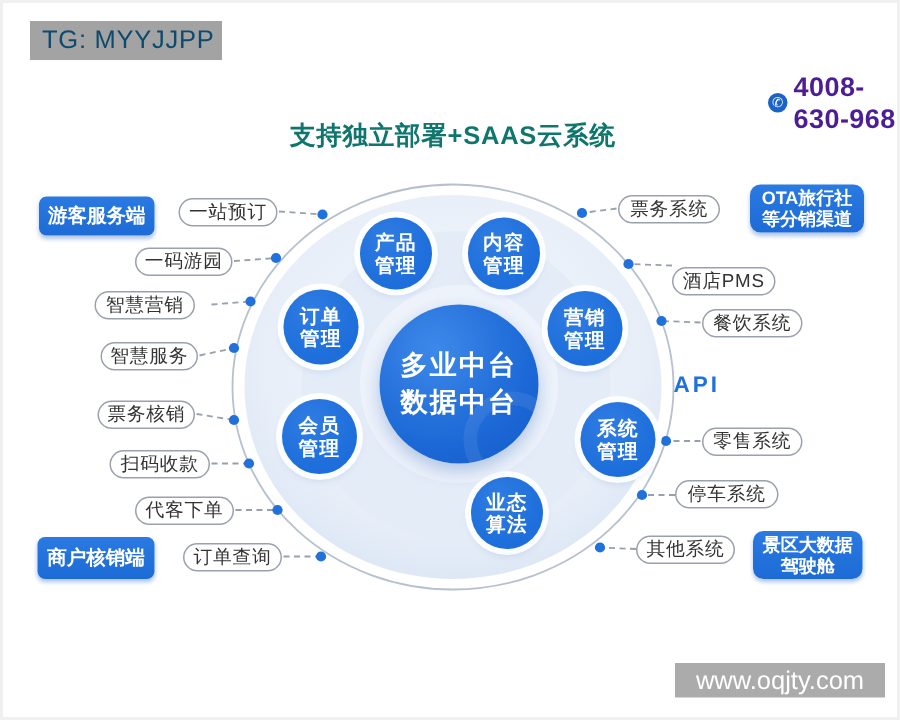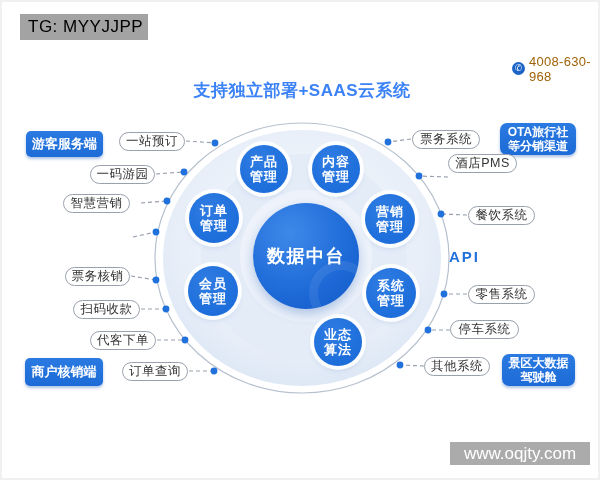--- a/index.html
+++ b/index.html
@@ -4,42 +4,42 @@
 <style>
   html,body{margin:0;padding:0;background:#fff;}
   #stage{
     position:relative;width:600px;height:480px;overflow:hidden;
     background:#ffffff;border:2px solid #f0f0f0;box-sizing:border-box;
     font-family:"Liberation Sans","DejaVu Sans",sans-serif;
   }
   
   .wm-top{
     position:absolute;left:18px;top:12px;width:128px;height:26px;
-    background:#a3a3a3;color:#000000;font-size:17px;line-height:26px;
+    background:#a3a3a3;color:#0c4a6e;font-size:17px;line-height:26px;
     padding-left:8px;box-sizing:border-box;letter-spacing:.5px;
   }
   .wm-bottom{
     position:absolute;left:448px;top:440px;width:140px;height:23px;
     background:#ababab;color:#fff;font-size:17px;line-height:23px;
     text-align:center;
   }
   
   .title{
     position:absolute;left:150px;top:77px;width:300px;text-align:center;
-    font-size:17px;font-weight:bold;color:#3b82f6;letter-spacing:.5px;
+    font-size:17px;font-weight:bold;color:#0f766e;letter-spacing:.5px;
   }
   .phone{
     position:absolute;left:510px;top:59px;height:15px;
     display:flex;align-items:center;gap:4px;
   }
   .phone .ic{
     width:13px;height:13px;border-radius:50%;background:#1b63c6;color:#fff;
     font-size:9px;line-height:13px;text-align:center;flex:0 0 auto;
   }
-  .phone .num{font-size:13px;font-weight:normal;color:#a16207;letter-spacing:.3px;}
+  .phone .num{font-size:18px;font-weight:bold;color:#4c1d95;letter-spacing:.3px;}
   
   .gbtn{
     position:absolute;background:linear-gradient(#2a7ae2,#1d6bd6);color:#fff;
     font-weight:bold;display:flex;align-items:center;justify-content:center;
     border-radius:5px;box-shadow:0 2px 3px rgba(21,84,180,.35);
     text-align:center;
   }
   .gbtn.one{font-size:13px;}
   .gbtn.two{font-size:12px;line-height:14px;flex-direction:column;border-radius:7px;}
   #btn-tourist{left:24px;top:129px;width:77px;height:26px;}
@@ -55,21 +55,21 @@
   }
   #lp0{left:117px;top:130px;width:66px;}
   #lp1{left:88px;top:163px;width:65px;}
   #lp2{left:61px;top:192px;width:67px;}
   #lp3{left:65px;top:226px;width:65px;}
   #lp4{left:63px;top:265px;width:65px;}
   #lp5{left:71px;top:298px;width:67px;}
   #lp6{left:88px;top:329px;width:66px;}
   #lp7{left:120px;top:360px;width:66px;}
   #rp0{left:410px;top:128px;width:68px;}
-  #rp1{left:446px;top:152px;width:69px;}
+  #rp1{left:446px;top:176px;width:69px;}
   #rp2{left:466px;top:204px;width:67px;}
   #rp3{left:466px;top:283px;width:67px;}
   #rp4{left:448px;top:318px;width:69px;}
   #rp5{left:422px;top:355px;width:66px;}
   
   .api{
     position:absolute;left:447px;top:246px;font-size:15px;font-weight:bold;
     color:#2071db;letter-spacing:2px;
   }
   
@@ -79,21 +79,21 @@
     color:#fff;font-weight:bold;font-size:13px;line-height:15px;
     display:flex;flex-direction:column;align-items:center;justify-content:center;
     box-shadow:0 0 0 4px rgba(255,255,255,.92),0 3px 6px rgba(40,90,170,.25);
     text-align:left;letter-spacing:1px;
   }
   #sat0{left:238px;top:143px;width:48px;height:48px;}
   #sat1{left:310px;top:143px;width:48px;height:48px;}
   #sat2{left:187px;top:191px;width:50px;height:50px;}
   #sat3{left:363px;top:192px;width:50px;height:50px;}
   #sat4{left:186px;top:264px;width:50px;height:50px;}
-  #sat5{left:364px;top:266px;width:50px;height:50px;}
+  #sat5{left:385px;top:266px;width:50px;height:50px;}
   #sat6{left:235px;top:316px;width:48px;height:48px;}
   #sat7{left:312px;top:316px;width:48px;height:48px;}
   .hub-center{
     position:absolute;left:251px;top:201px;width:106px;height:106px;border-radius:50%;
     background:radial-gradient(circle at 35% 28%,#3d89e9,#1c68d6 62%,#135cc8);
     color:#fff;font-weight:bold;font-size:18px;line-height:25px;letter-spacing:1.5px;
     display:flex;flex-direction:column;align-items:center;justify-content:center;
     box-shadow:0 5px 12px rgba(25,85,175,.30);text-align:center;overflow:hidden;
   }
   .hub-center .deco{
@@ -174,20 +174,21 @@
     <span>等分销渠道</span>
   </div>
   <div class="gbtn two" id="btn-cockpit">
     <span>景区大数据</span>
     <span>驾驶舱</span>
   </div>
 
   <div class="pill" id="lp0">一站预订</div>
   <div class="pill" id="lp1">一码游园</div>
   <div class="pill" id="lp2">智慧营销</div>
+  <div class="pill" id="lp3">智慧服务</div>
   <div class="pill" id="lp4">票务核销</div>
   <div class="pill" id="lp5">扫码收款</div>
   <div class="pill" id="lp6">代客下单</div>
   <div class="pill" id="lp7">订单查询</div>
 
   <div class="pill" id="rp0">票务系统</div>
   <div class="pill" id="rp1">酒店PMS</div>
   <div class="pill" id="rp2">餐饮系统</div>
   <div class="pill" id="rp3">零售系统</div>
   <div class="pill" id="rp4">停车系统</div>
@@ -218,17 +219,18 @@
   <div class="sat" id="sat5">
     <span>系统</span>
     <span>管理</span>
   </div>
   <div class="sat" id="sat7">
     <span>业态</span>
     <span>算法</span>
   </div>
 
   <div class="hub-center">
+    <span>多业中台</span>
     <span>数据中台</span>
     <span class="deco"></span>
   </div>
 
 </div>
 
 </body></html>

